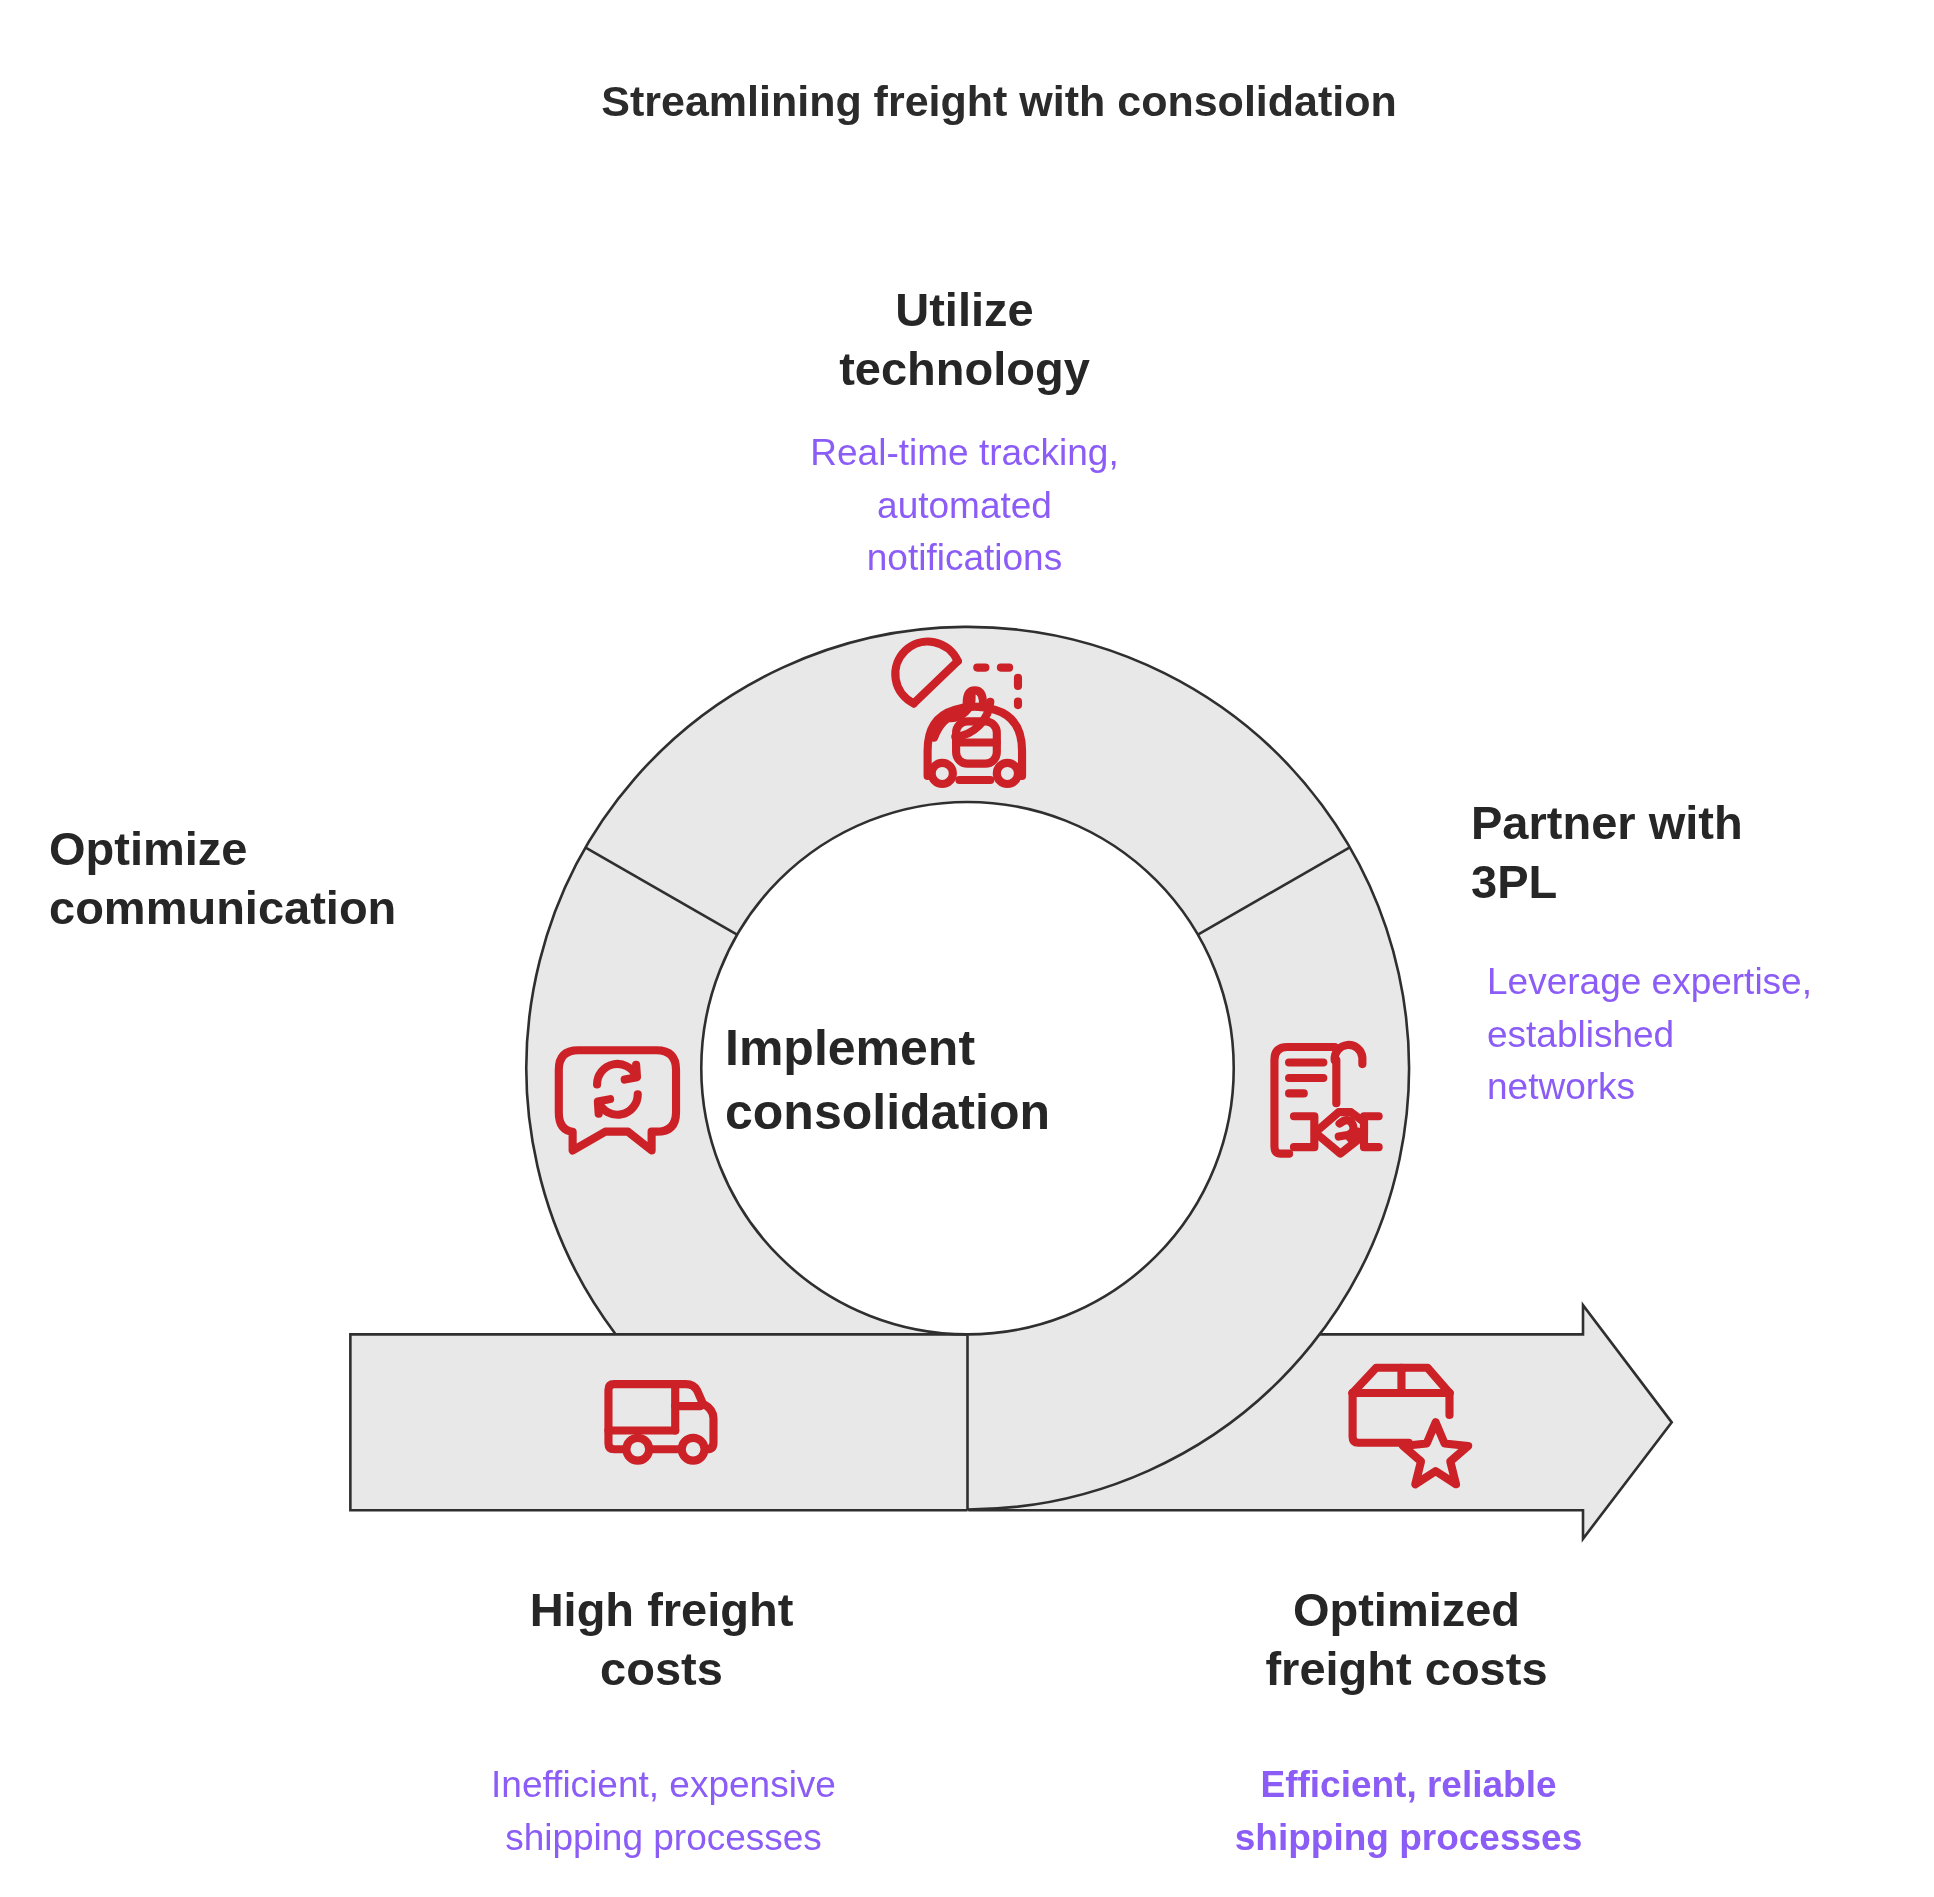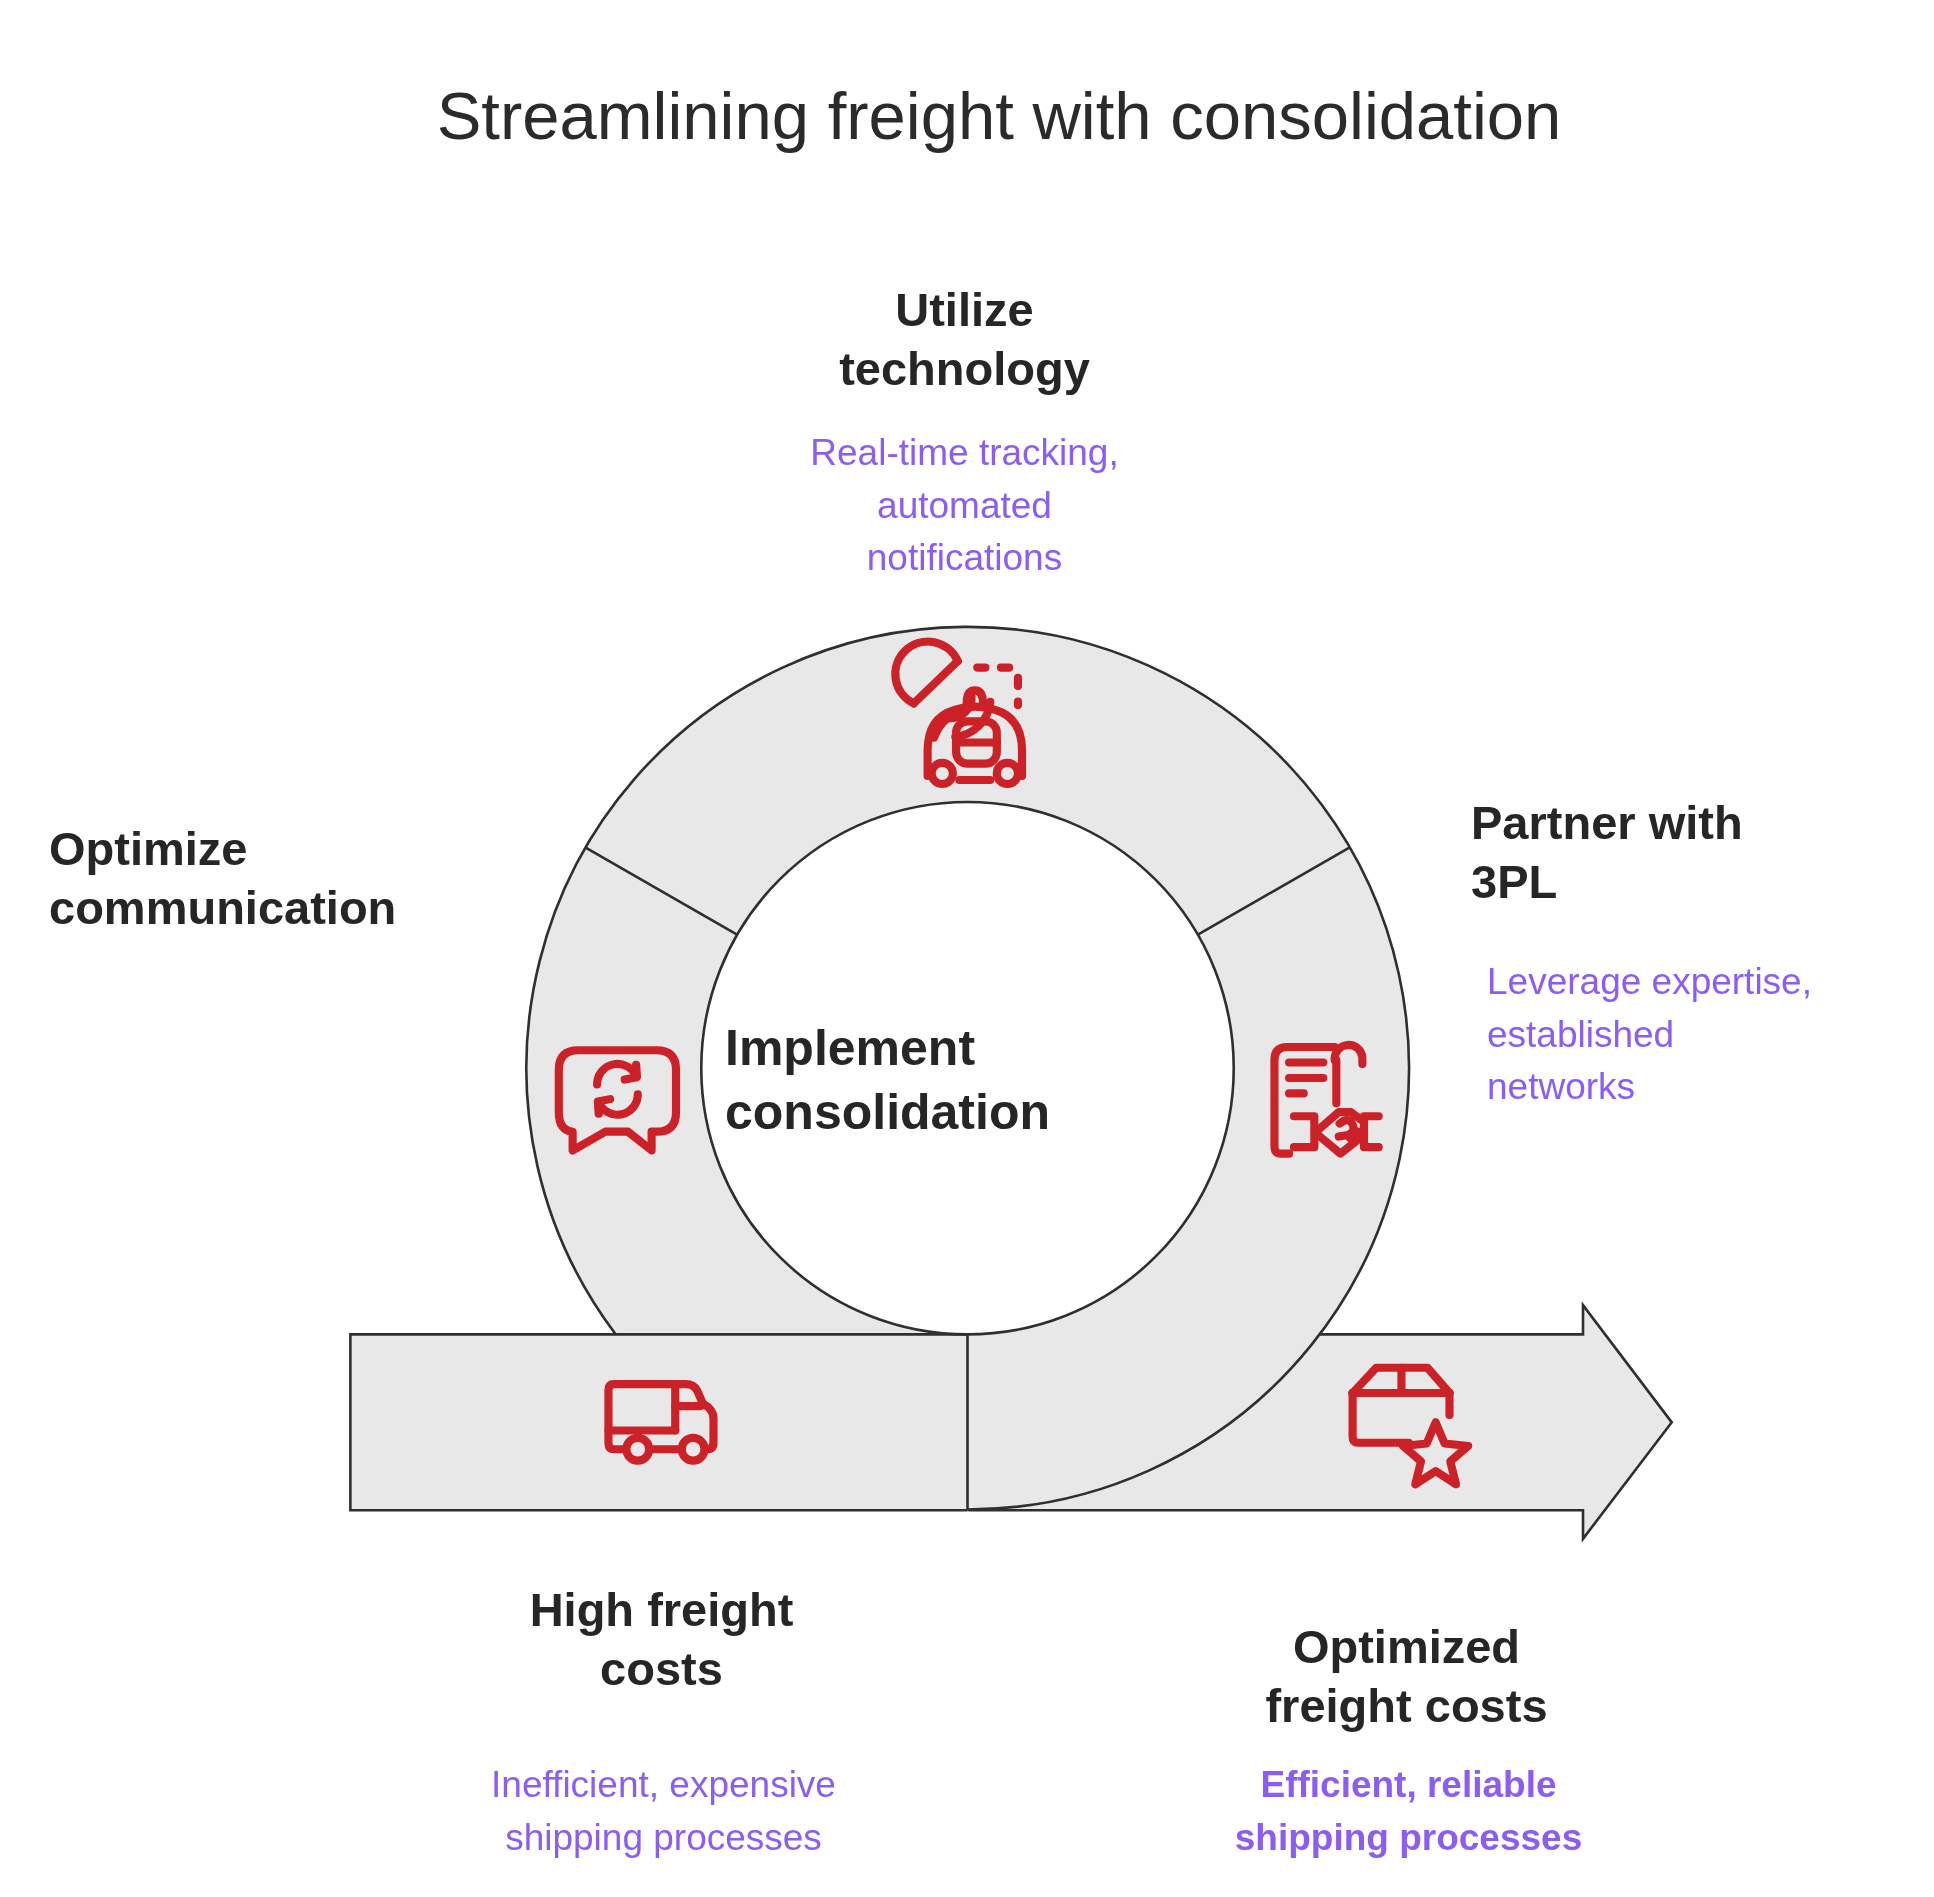--- a/index.html
+++ b/index.html
@@ -6,21 +6,21 @@
   #canvas{
     position:relative;
     width:1935px;height:1897px;
     font-family:"Liberation Sans", sans-serif;
     color:#2b2b2b;
     overflow:hidden;
   }
   #diagram-svg{position:absolute;left:0;top:0;}
   .txt{position:absolute;white-space:pre-line;}
   .title{
-    font-size:67px;font-weight:400;color:#2b2b2b;
+    font-size:43px;font-weight:700;color:#2b2b2b;
     transform:translateX(-50%);white-space:nowrap;
   }
   .heading{font-size:47px;font-weight:700;line-height:1.25;color:#262626;}
   .sub{font-size:37px;font-weight:400;line-height:1.42;color:#8b5cf6;}
   .center-label{font-size:50px;font-weight:700;line-height:1.28;color:#262626;}
   .ta-c{text-align:center;}
   .ta-r{text-align:left;}
   .ta-l{text-align:left;}
 </style>
 </head>
@@ -135,19 +135,19 @@
 networks</div>
 
   <div class="txt center-label" style="left:725px; top:1016px; width:489px;">Implement
 consolidation</div>
 
   <div class="txt heading ta-c" style="left:397px; top:1581px; width:529px;">High freight
 costs</div>
   <div class="txt sub ta-c" style="left:399px; top:1759px; width:529px;">Inefficient, expensive
 shipping processes</div>
 
-  <div class="txt heading ta-c" style="left:1142px; top:1581px; width:529px;margin-top:37px;">Optimized
+  <div class="txt heading ta-c" style="left:1142px; top:1581px; width:529px;">Optimized
 freight costs</div>
   <div class="txt sub ta-c" style="left:1144px; top:1759px; width:529px;font-weight:bold;">Efficient, reliable
 shipping processes</div>
 
 </div>
 
 
 </body></html>

